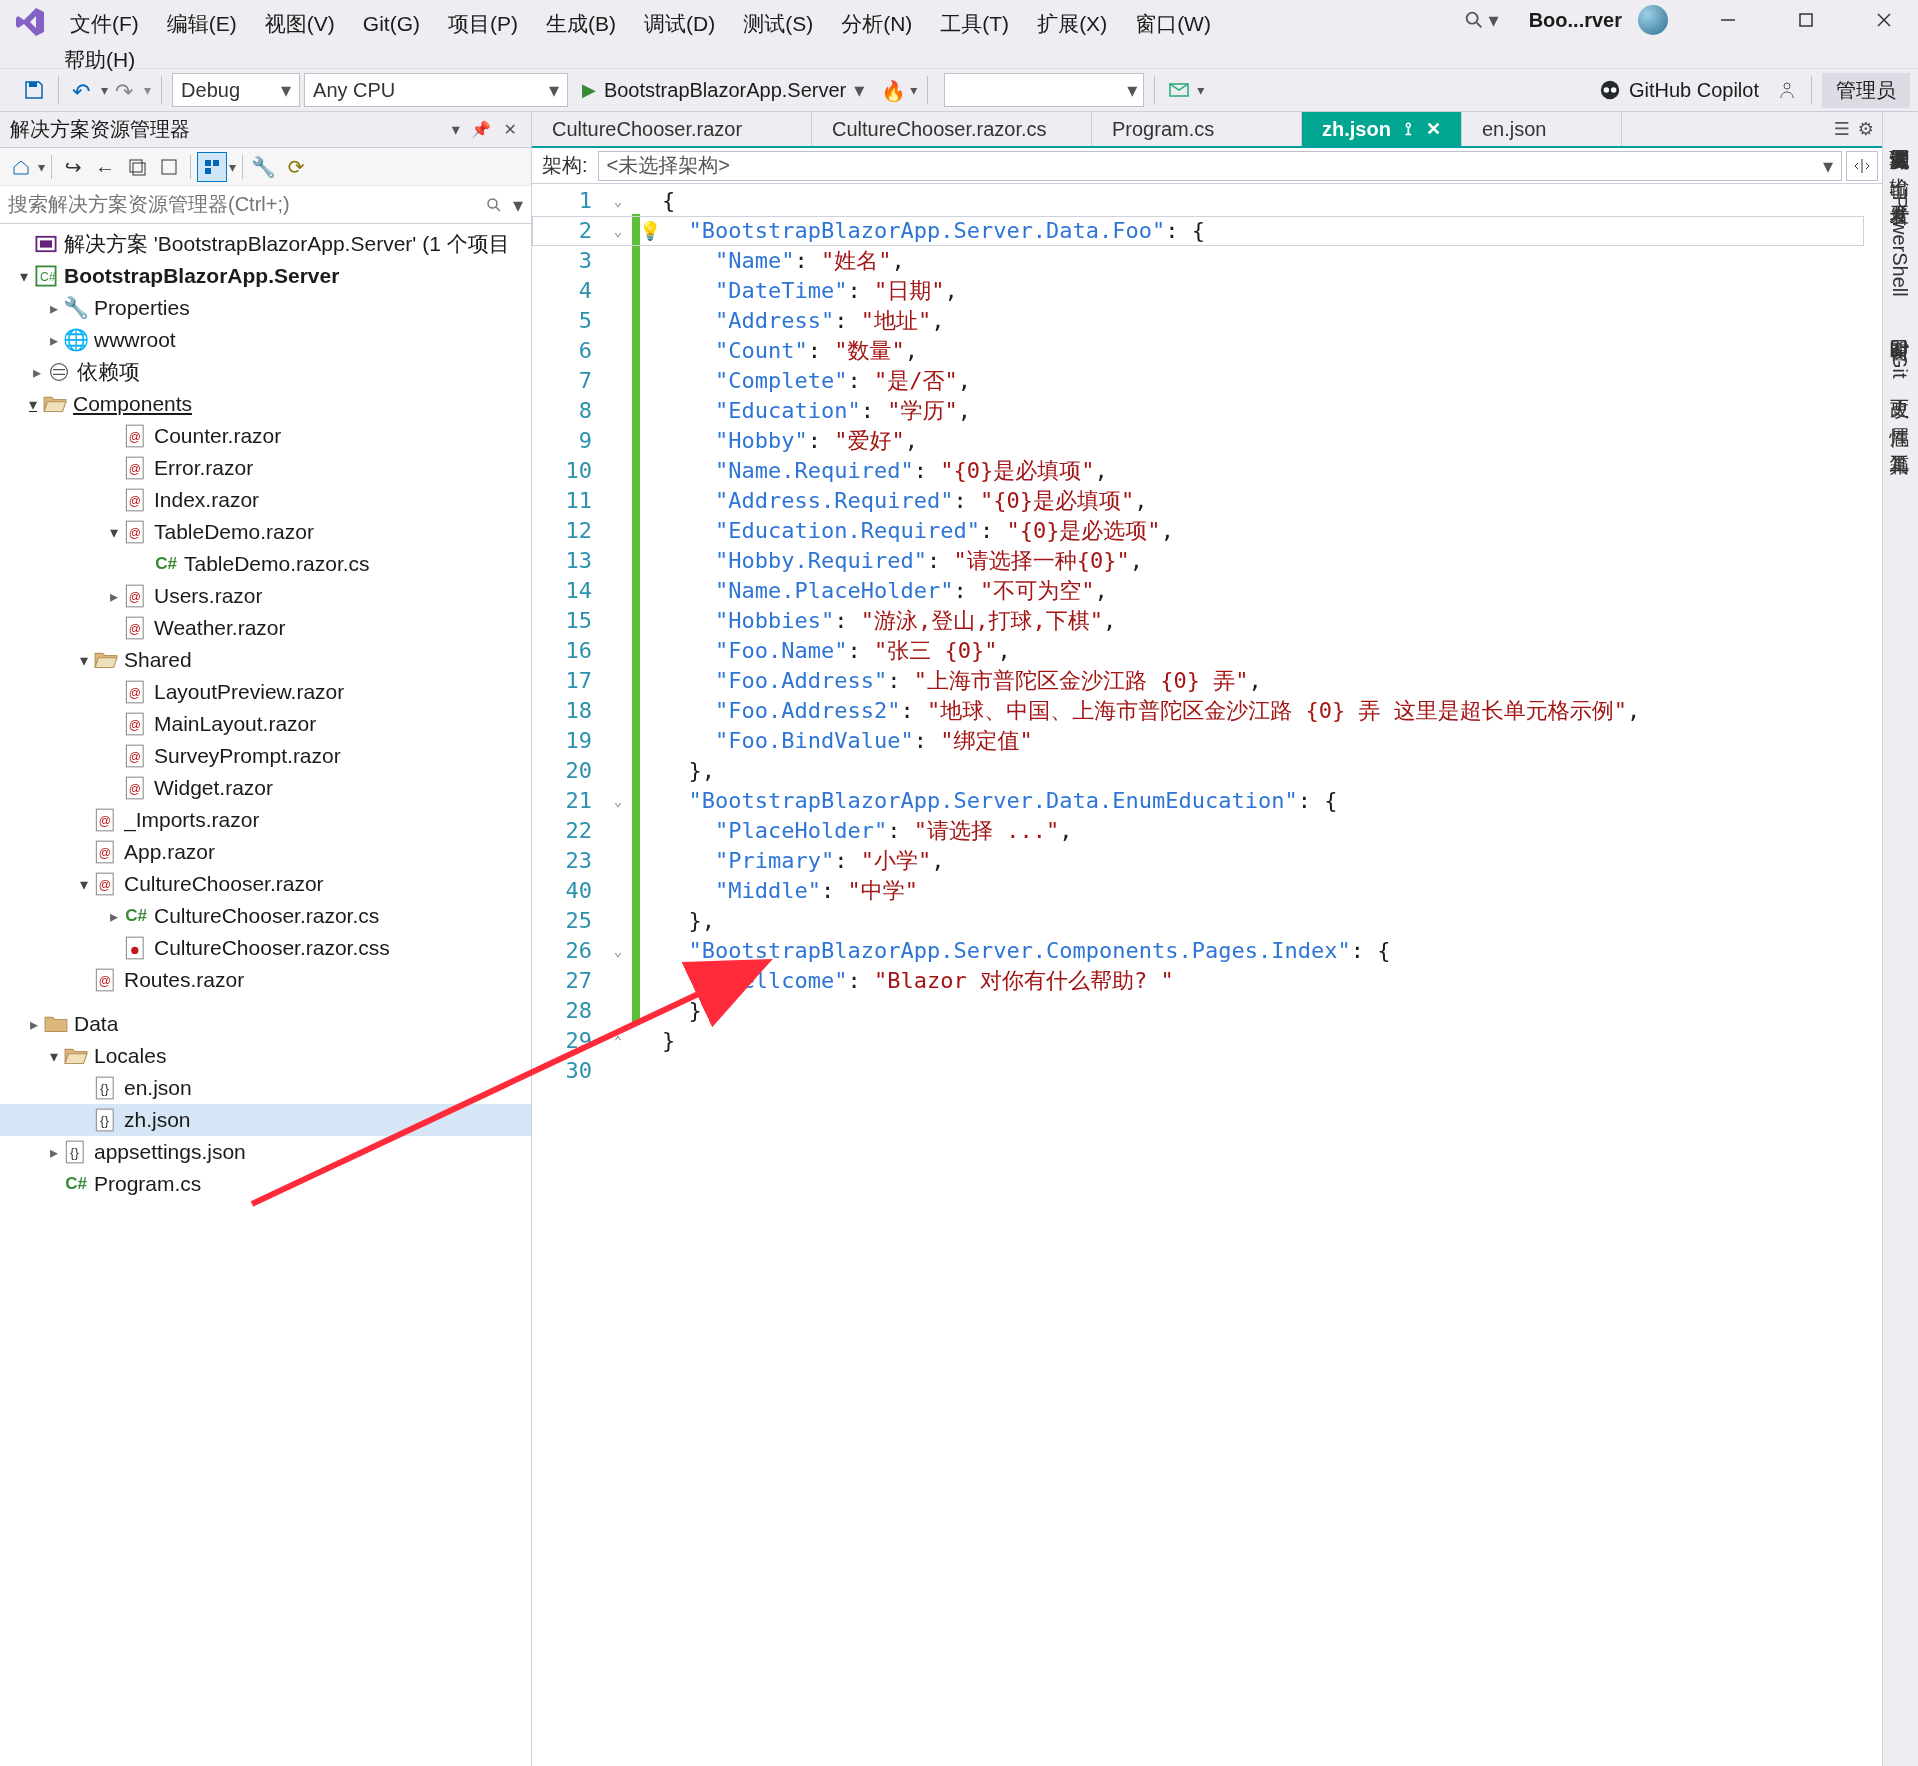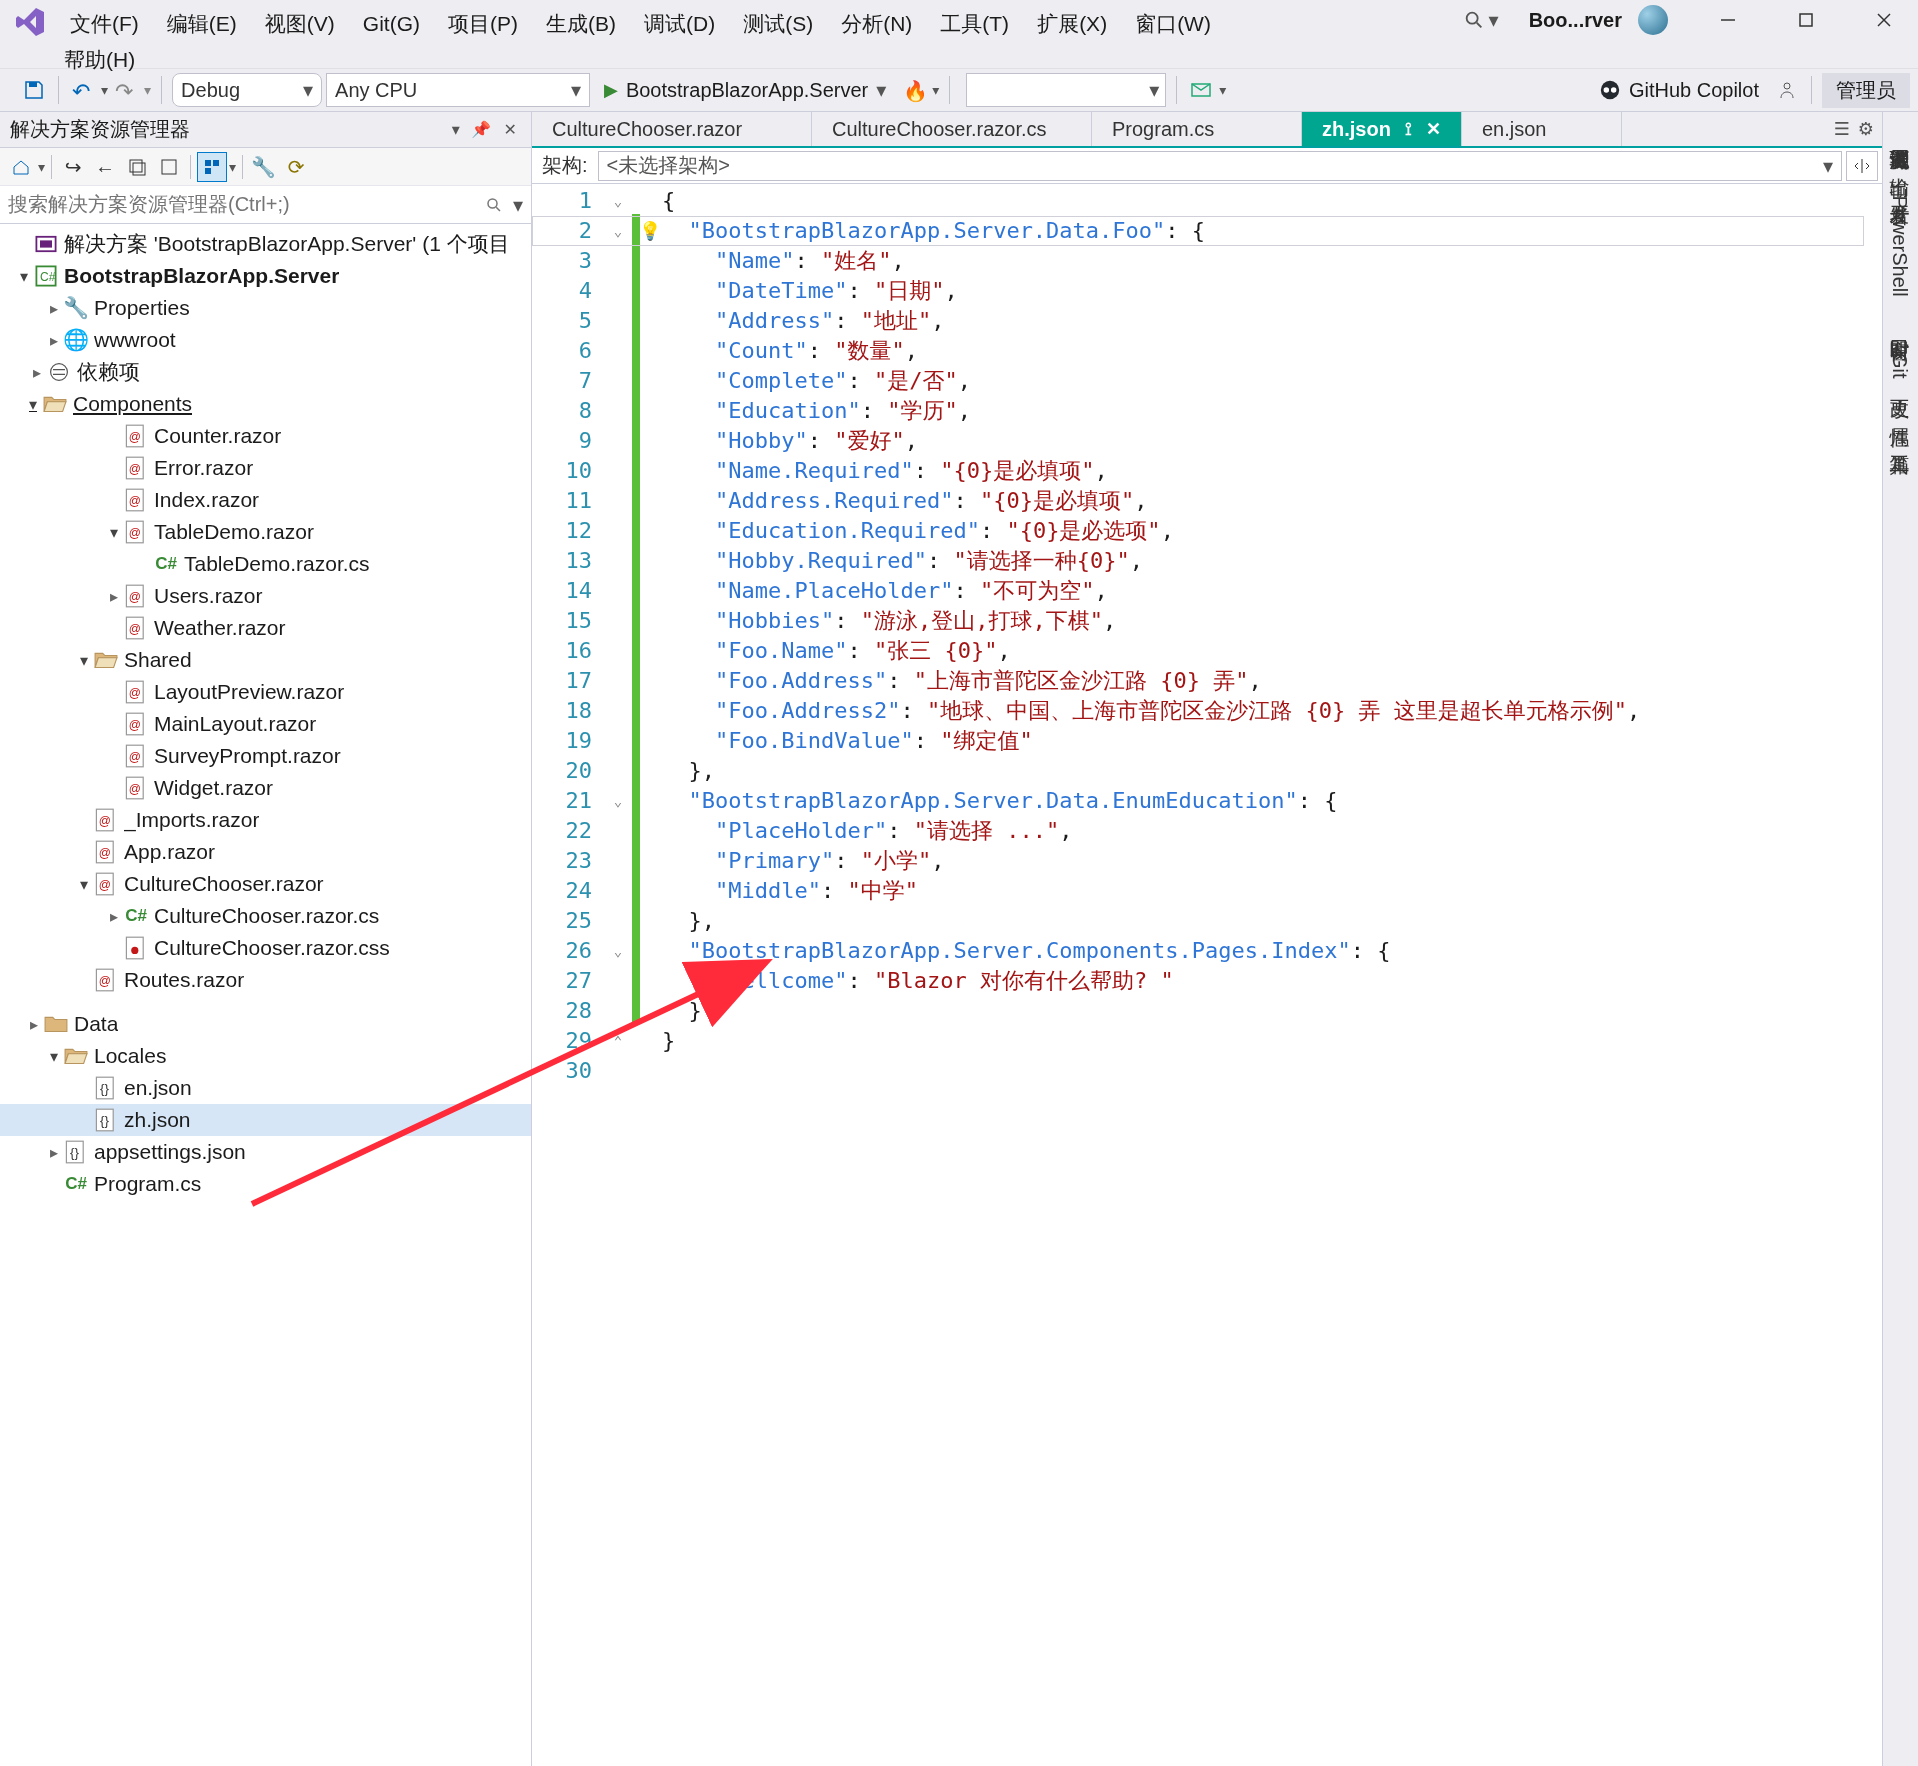--- a/index.html
+++ b/index.html
@@ -17,21 +17,21 @@
   .avatar-circle { width: 30px; height: 30px; border-radius: 50%; background: radial-gradient(circle at 30% 30%, #9fd0e8, #2a6f8f); }
   .window-controls { display: flex; gap: 18px; margin-left: 20px; }
   .win-btn { width: 60px; height: 40px; display: flex; align-items: center; justify-content: center; cursor: pointer; }
   .win-btn svg { width: 18px; height: 18px; stroke: #333; fill: none; stroke-width: 1.5; }
   
   .tool-bar { height: 44px; display: flex; align-items: center; background: #eeeef2; border-top: 1px solid #e0e0e4; border-bottom: 1px solid #cccedb; padding-left: 20px; gap: 4px; }
   .tb-icon { width: 28px; height: 28px; display: flex; align-items: center; justify-content: center; cursor: pointer; }
   .tb-icon svg, .tb-icon span { width: 22px; height: 22px; }
   .tb-sep { width: 1px; height: 28px; background: #c0c0cc; margin: 0 6px; }
   .tb-combo { height: 34px; background: #fff; border: 1px solid #c0c0cc; display: flex; align-items: center; padding: 0 8px; font-size: 20px; color: #333; gap: 8px; }
-  .tb-combo.small { width: 150px; border-radius: 8px; }
+  .tb-combo.small { width: 128px; }
   .tb-combo.med { width: 264px; }
   .tb-combo .caret { color: #555; }
   .run-btn { display: flex; align-items: center; gap: 8px; height: 34px; padding: 0 10px; cursor: pointer; }
   .run-btn .play { color: #388a34; font-size: 18px; }
   .tb-search-box { margin-left: 6px; width: 200px; height: 34px; background: #fff; border: 1px solid #c0c0cc; display: flex; align-items: center; }
   .tb-search-box .caret { margin-left: auto; padding: 0 6px; color: #555; }
   .tool-bar .spacer { flex: 1; }
   .gh-copilot { display: flex; align-items: center; gap: 8px; padding: 0 10px; cursor: pointer; }
   .admin-badge { background: #dcdce4; padding: 4px 14px; font-size: 20px; margin-right: 8px; }
   
@@ -629,21 +629,21 @@
           <div>14</div>
           <div>15</div>
           <div>16</div>
           <div>17</div>
           <div>18</div>
           <div>19</div>
           <div>20</div>
           <div>21</div>
           <div>22</div>
           <div>23</div>
-          <div>24</div>
+          <div>40</div>
           <div>25</div>
           <div>26</div>
           <div>27</div>
           <div>28</div>
           <div>29</div>
           <div>30</div>
         </div>
       <div class="fold-col" id="fold-col">
           <div class="fc">⌄</div>
           <div class="fc">⌄</div>

